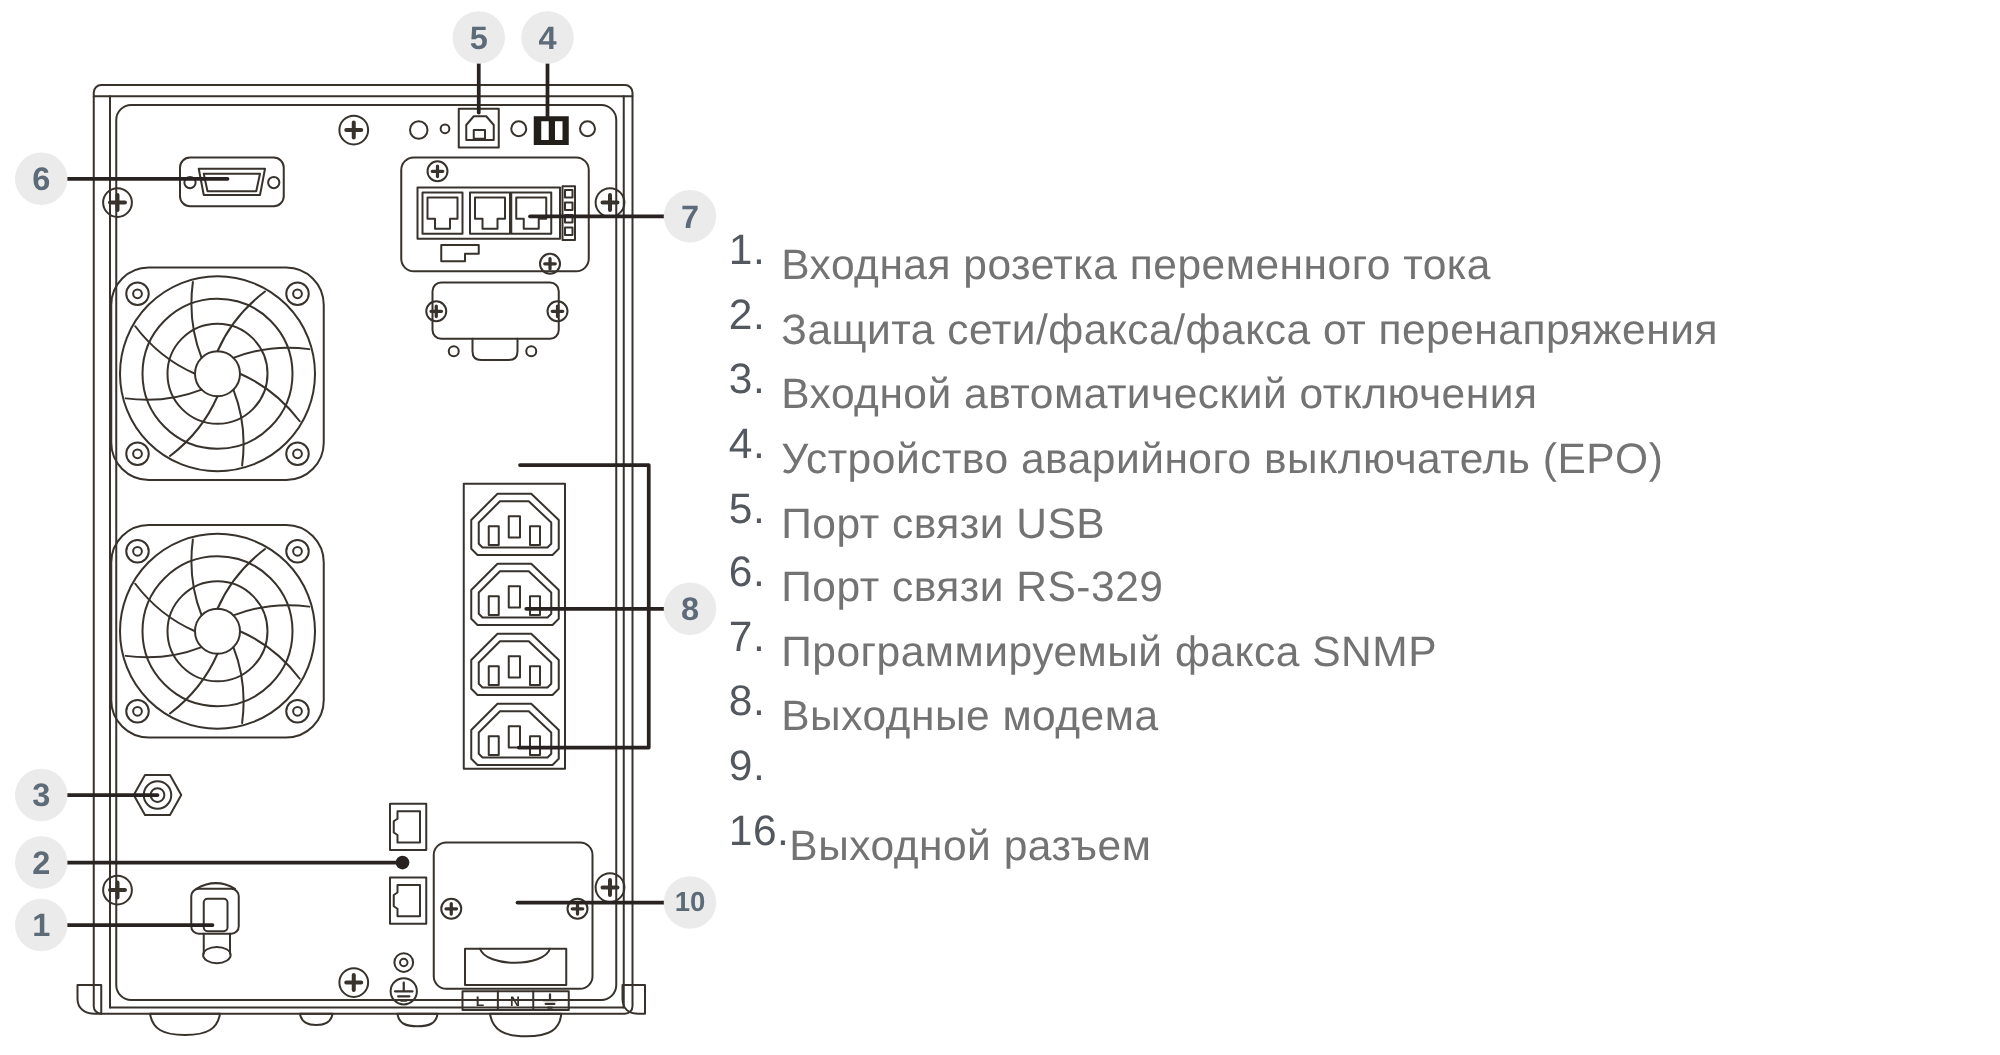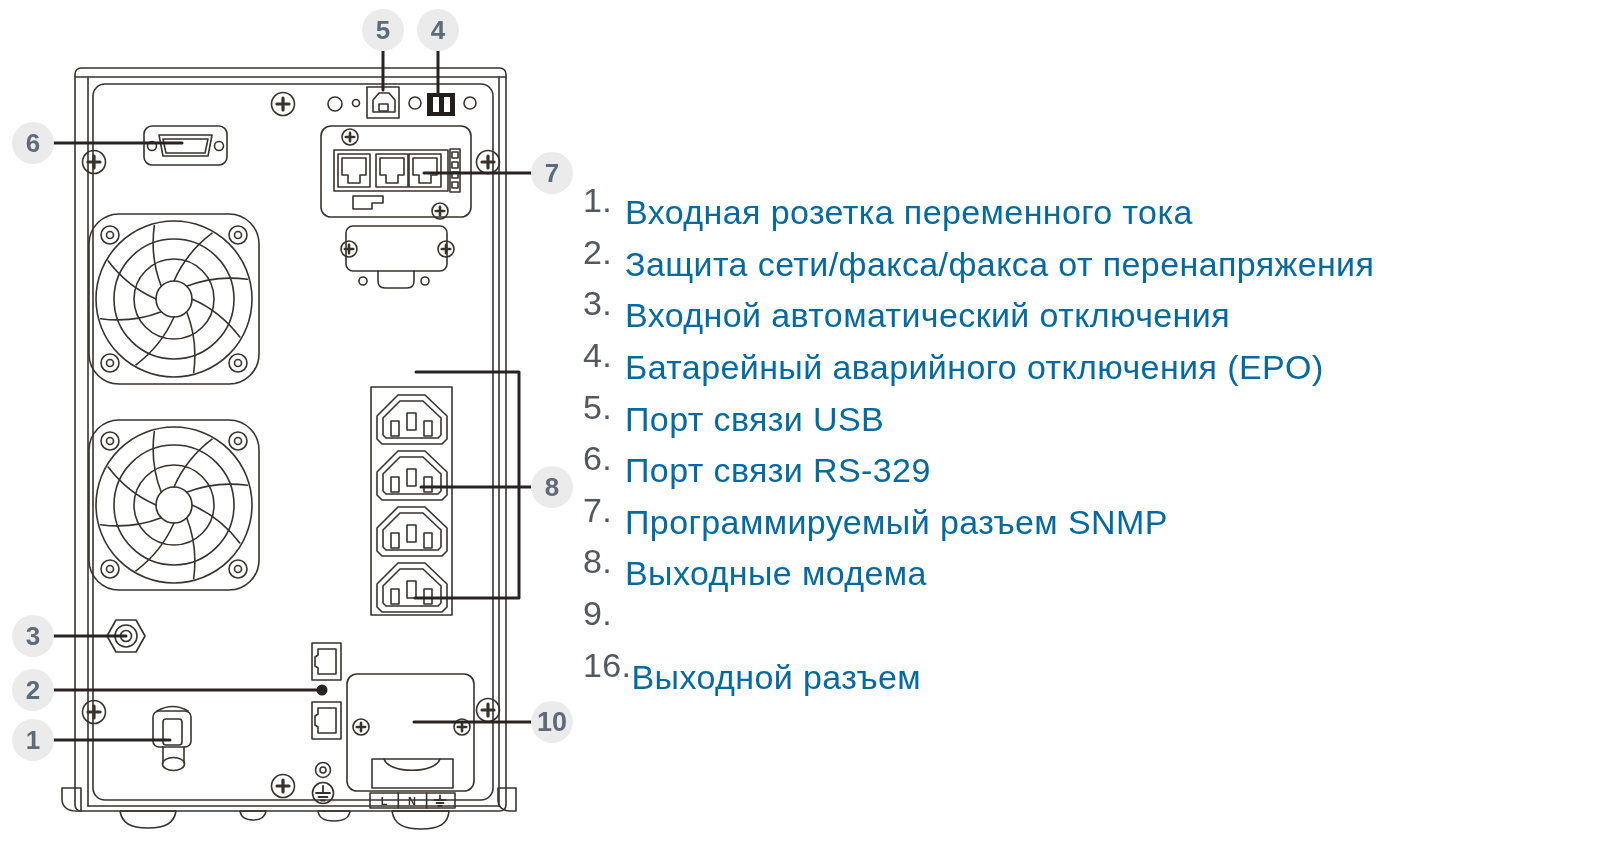--- a/index.html
+++ b/index.html
@@ -6,28 +6,28 @@
   .stage{
     position:relative;width:1600px;height:844px;background:#ffffff;
     font-family:"Liberation Sans",sans-serif;overflow:hidden;
   }
   svg.diagram{position:absolute;left:0;top:0;}
   .badge{
     position:absolute;width:42px;height:42px;border-radius:50%;
     background:#ebebeb;color:#5d6a77;font-weight:700;font-size:26px;
     display:flex;align-items:center;justify-content:center;user-select:none;
   }
-  .badge.wide{font-size:27px;text-align:right;}
+  .badge.wide{font-size:22px;text-align:right;}
   .legend{position:absolute;left:583px;top:175px;}
   .lrow{
     display:flex;height:51.6px;align-items:center;white-space:nowrap;
     font-size:34px;letter-spacing:0.4px;color:#4f4f4f;
   }
   .lnum{display:inline-block;min-width:42px;color:#53585e;}
-  .ltext{color:#0369a1;margin-top:24px;}
+  .ltext{color:#737373;margin-top:24px;}
 </style>
 </head>
 <body>
 
 <div class="stage">
 
   <svg class="diagram" width="660" height="844" viewBox="0 0 660 844" stroke="#38322c" fill="none" stroke-width="1.6" stroke-linecap="round" stroke-linejoin="round">
 
     <defs>
       <g id="screw-lg">
@@ -243,33 +243,33 @@
     <div class="lrow">
       <span class="lnum">2.</span>
       <span class="ltext">Защита сети/факса/факса от перенапряжения</span>
     </div>
     <div class="lrow">
       <span class="lnum">3.</span>
       <span class="ltext">Входной автоматический отключения</span>
     </div>
     <div class="lrow">
       <span class="lnum">4.</span>
-      <span class="ltext">Батарейный аварийного отключения (EPO)</span>
+      <span class="ltext">Устройство аварийного выключатель (EPO)</span>
     </div>
     <div class="lrow">
       <span class="lnum">5.</span>
       <span class="ltext">Порт связи USB</span>
     </div>
     <div class="lrow">
       <span class="lnum">6.</span>
       <span class="ltext">Порт связи RS-329</span>
     </div>
     <div class="lrow">
       <span class="lnum">7.</span>
-      <span class="ltext">Программируемый разъем SNMP</span>
+      <span class="ltext">Программируемый факса SNMP</span>
     </div>
     <div class="lrow">
       <span class="lnum">8.</span>
       <span class="ltext">Выходные модема</span>
     </div>
     <div class="lrow">
       <span class="lnum">9.</span>
     </div>
     <div class="lrow">
       <span class="lnum">16.</span>

